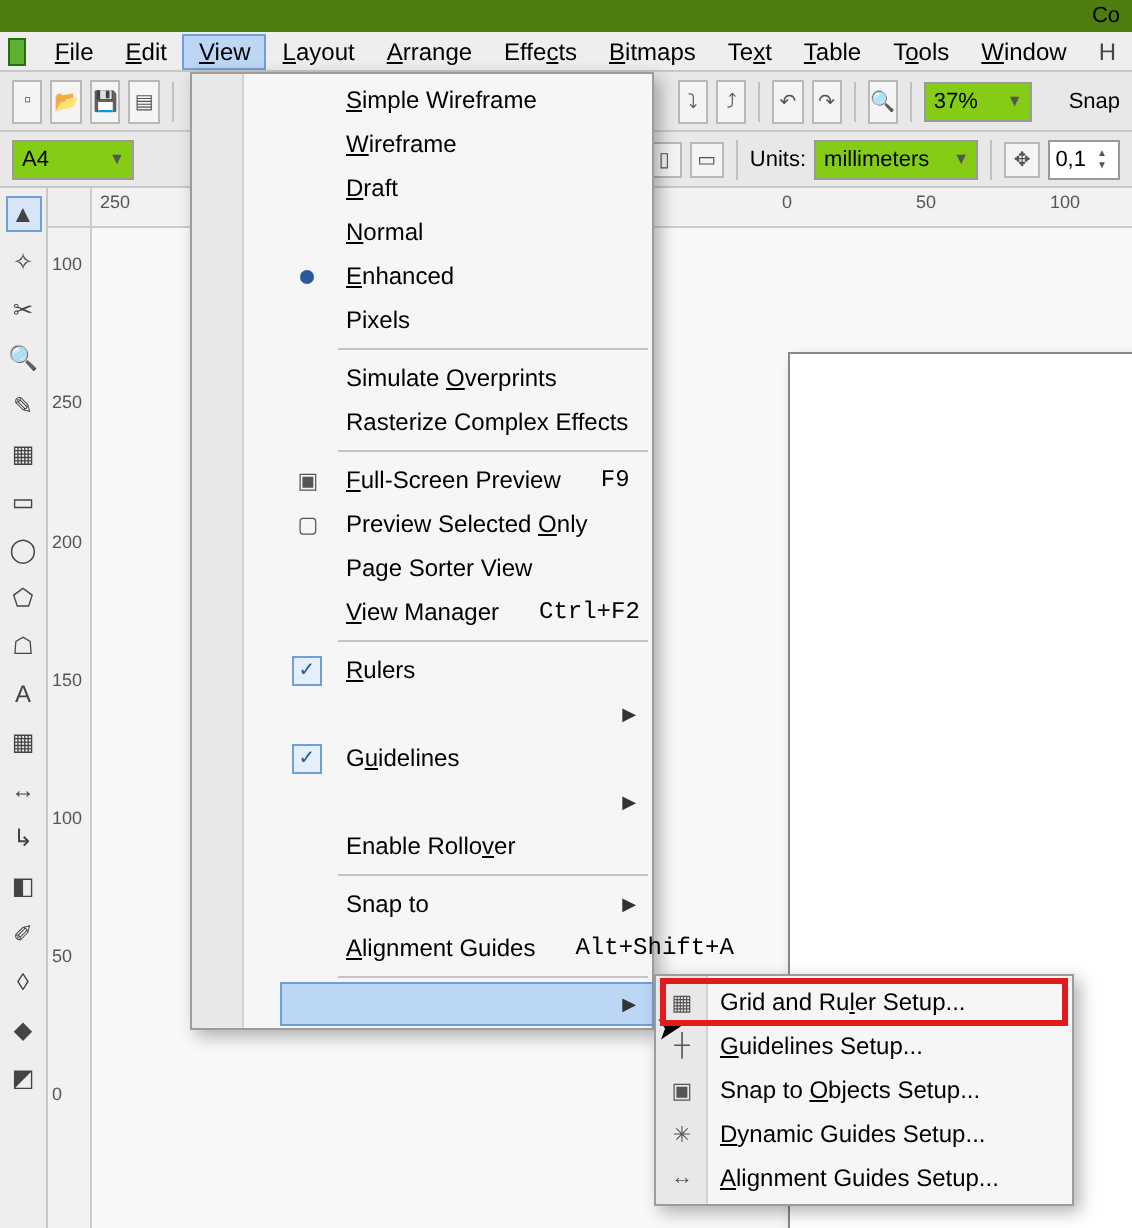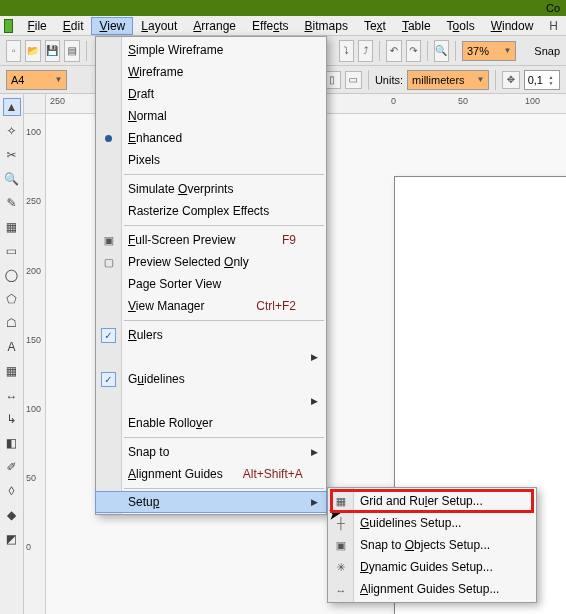--- a/index.html
+++ b/index.html
@@ -74,21 +74,21 @@
     align-items: center;
     justify-content: center;
     font-size: 10px;
     color: #555;
   }
   .tbtn.small { width: 18px; height: 18px;}
   .sep { width:1px; height:20px; background:#c0c0c0; margin:0 2px; }
   .combo {
     height: 20px;
     border: 1px solid #9a9a9a;
-    background: #fdba74;
+    background: #84cc16;
     display: flex;
     align-items: center;
     padding: 0 4px;
     gap: 4px;
   }
   .combo .arr { font-size: 8px; color:#555; }
   .workspace {
     position: relative;
     display: flex;
     height: calc(614px - 16px - 20px - 30px - 28px);
@@ -168,21 +168,22 @@
   }
   .menu-item.hover {
     background:#bcd6f5;
     border:1px solid #6f9fd9;
     margin:-1px;
     height:22px;
   }
   .menu-item .label { flex: 1; }
   .menu-item .accel {
     margin-left: 20px;
-    color:#7f1d1d;
+    color:#000000;
+    font-family:Liberation Mono, monospace;
   }
   .menu-item .sub { position:absolute; right:8px; font-size:9px; color:#333;}
   .menu-item .chk {
     position:absolute; left:5px; width:15px; height:15px;
     border:1px solid #6f9fd9; background:#e4effb;
     display:flex;align-items:center;justify-content:center;
     font-size:10px; color:#2a5a9a;
   }
   .menu-item .dot {
     position:absolute; left:9px; width:7px; height:7px;
@@ -191,21 +192,21 @@
   .menu-item .ico {
     position:absolute; left:5px; width:16px; height:16px;
     display:flex;align-items:center;justify-content:center;
     font-size:11px; color:#555;
   }
   .menu-sep {
     position:relative;
     height:1px; background:#c4c4c4;
     margin: 3px 2px 3px 28px;
   }
-  .view-menu { left: 95px; top: 36px; width: 232px; z-index: 10;}
+  .view-menu { left: 95px; top: 36px; width: 232px; z-index: 10; padding-left: 45px;}
   .setup-menu { left: 327px; top: 487px; width: 210px; z-index: 11;}
   .setup-menu .menu-item { padding-right: 14px; }
   .cursor {
     position:absolute; left:328px; top:504px; z-index:50;
     font-size:16px; color:#000;
     transform: rotate(-8deg);
     text-shadow: 0 0 2px #fff;
   }
   .redbox {
     position:absolute;
@@ -402,21 +403,20 @@
   <div class="menu-item">
       <span class="label">Snap to</span>
       <span class="sub">▶</span>
     </div>
   <div class="menu-item">
       <span class="label"><span class="u">A</span>lignment Guides</span>
       <span class="accel">Alt+Shift+A</span>
     </div>
   <div class="menu-sep"></div>
   <div class="menu-item hover">
-      <span class="label">Setu<span class="u">p</span></span>
       <span class="sub">▶</span>
     </div>
 </div>
 
 <div class="menu setup-menu">
   <div class="iconcol"></div>
   <div class="menu-item">
       <span class="ico">▦</span>
       <span class="label">Grid and Ru<span class="u">l</span>er Setup...</span>
     </div>

